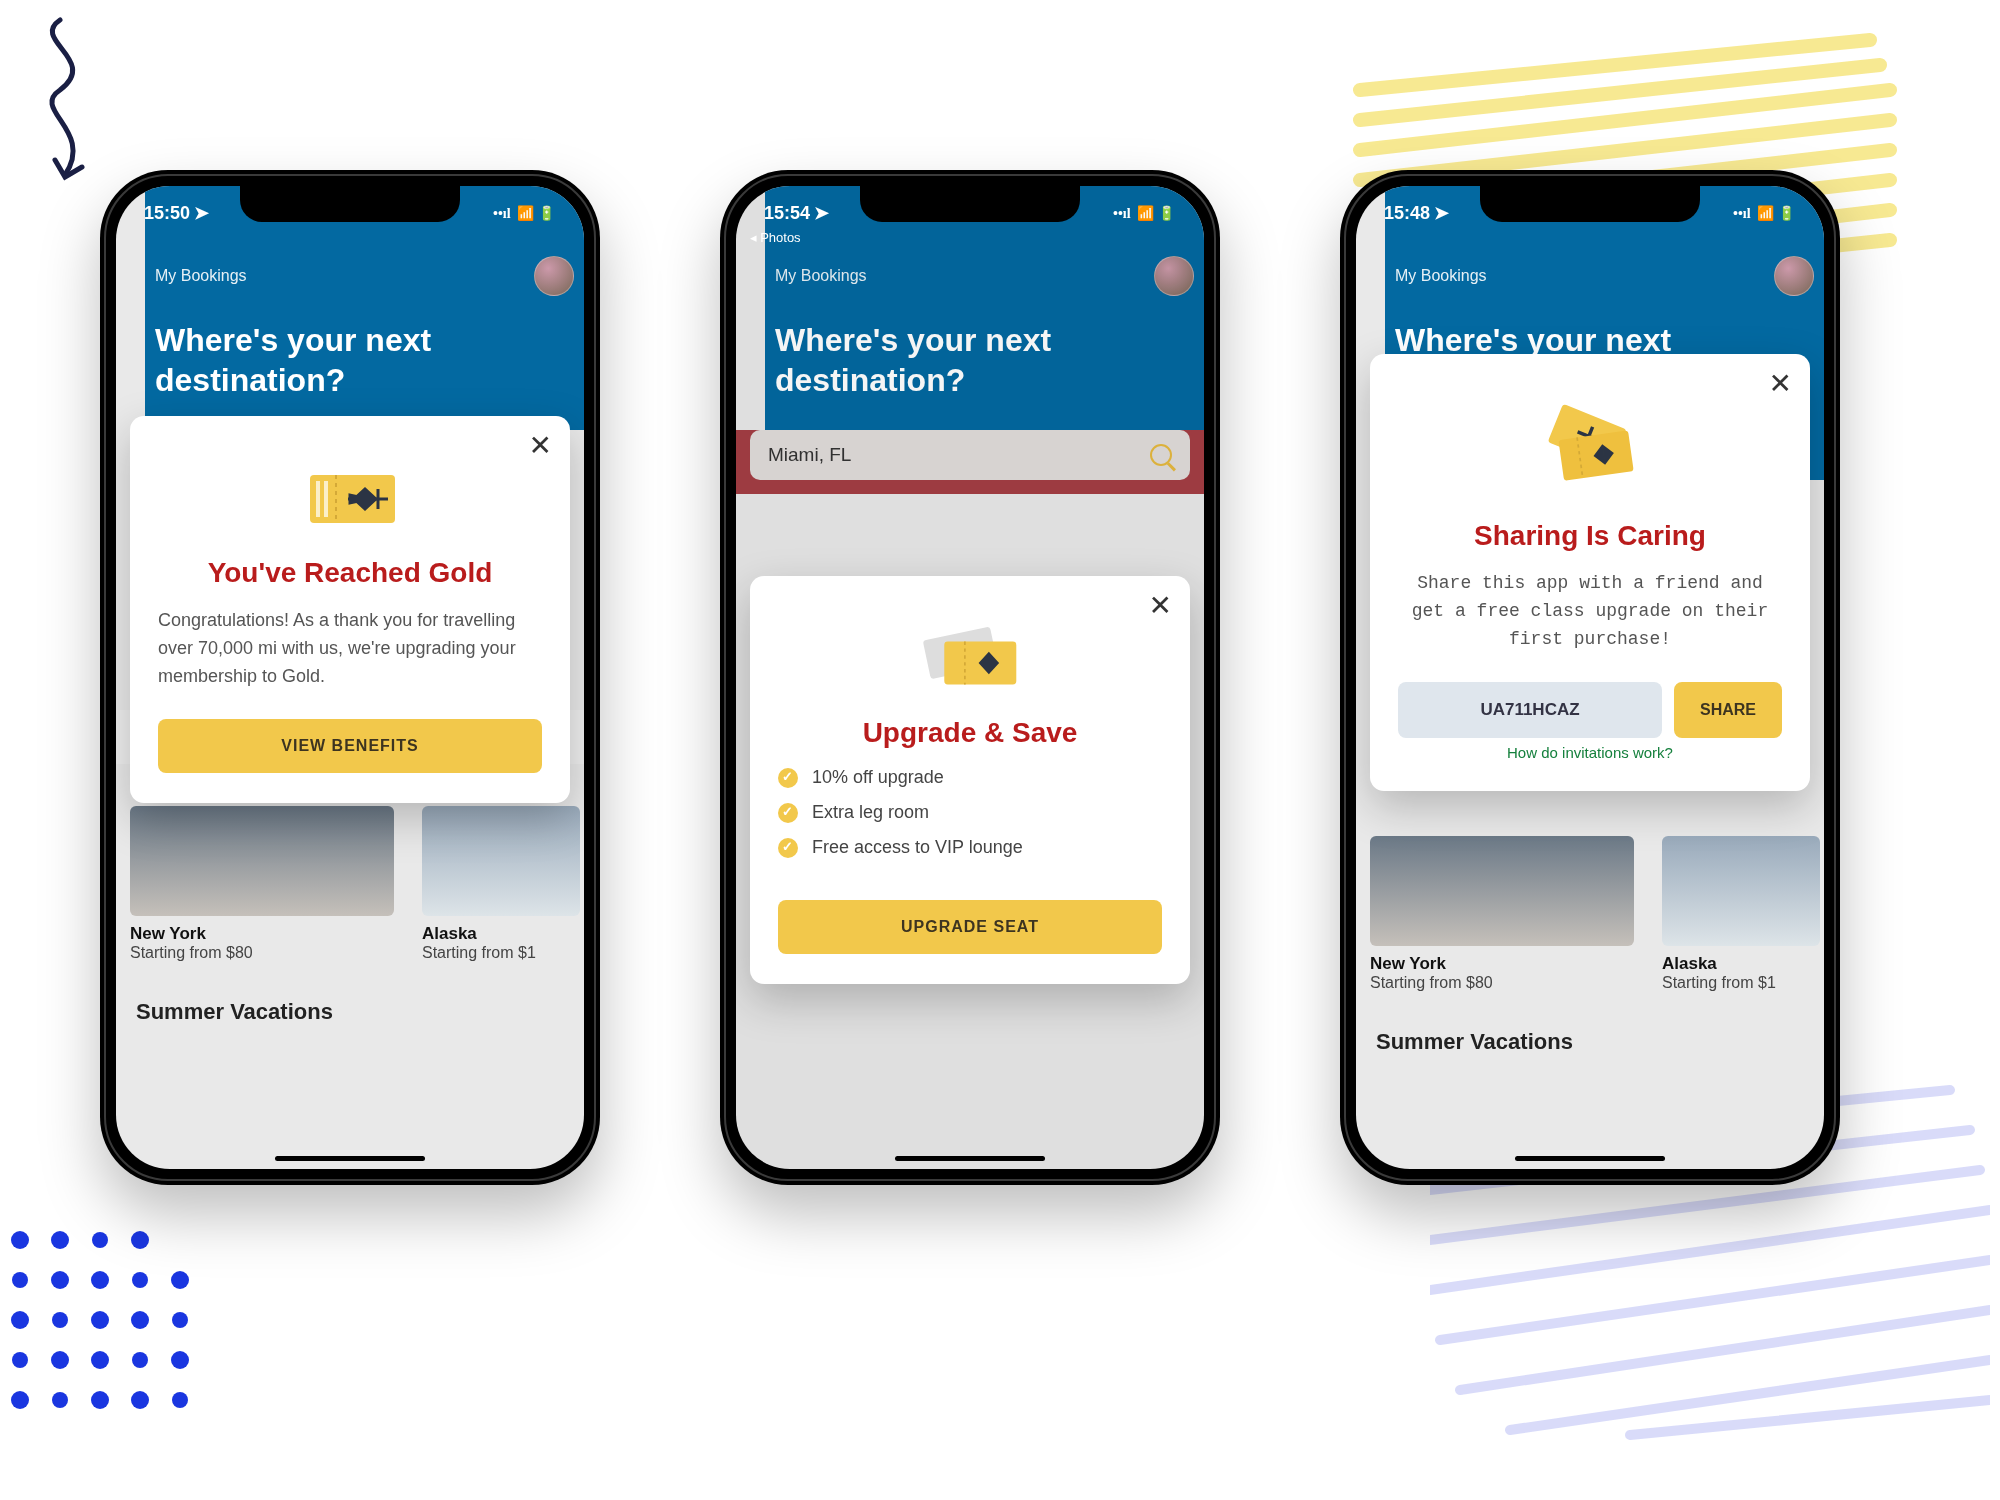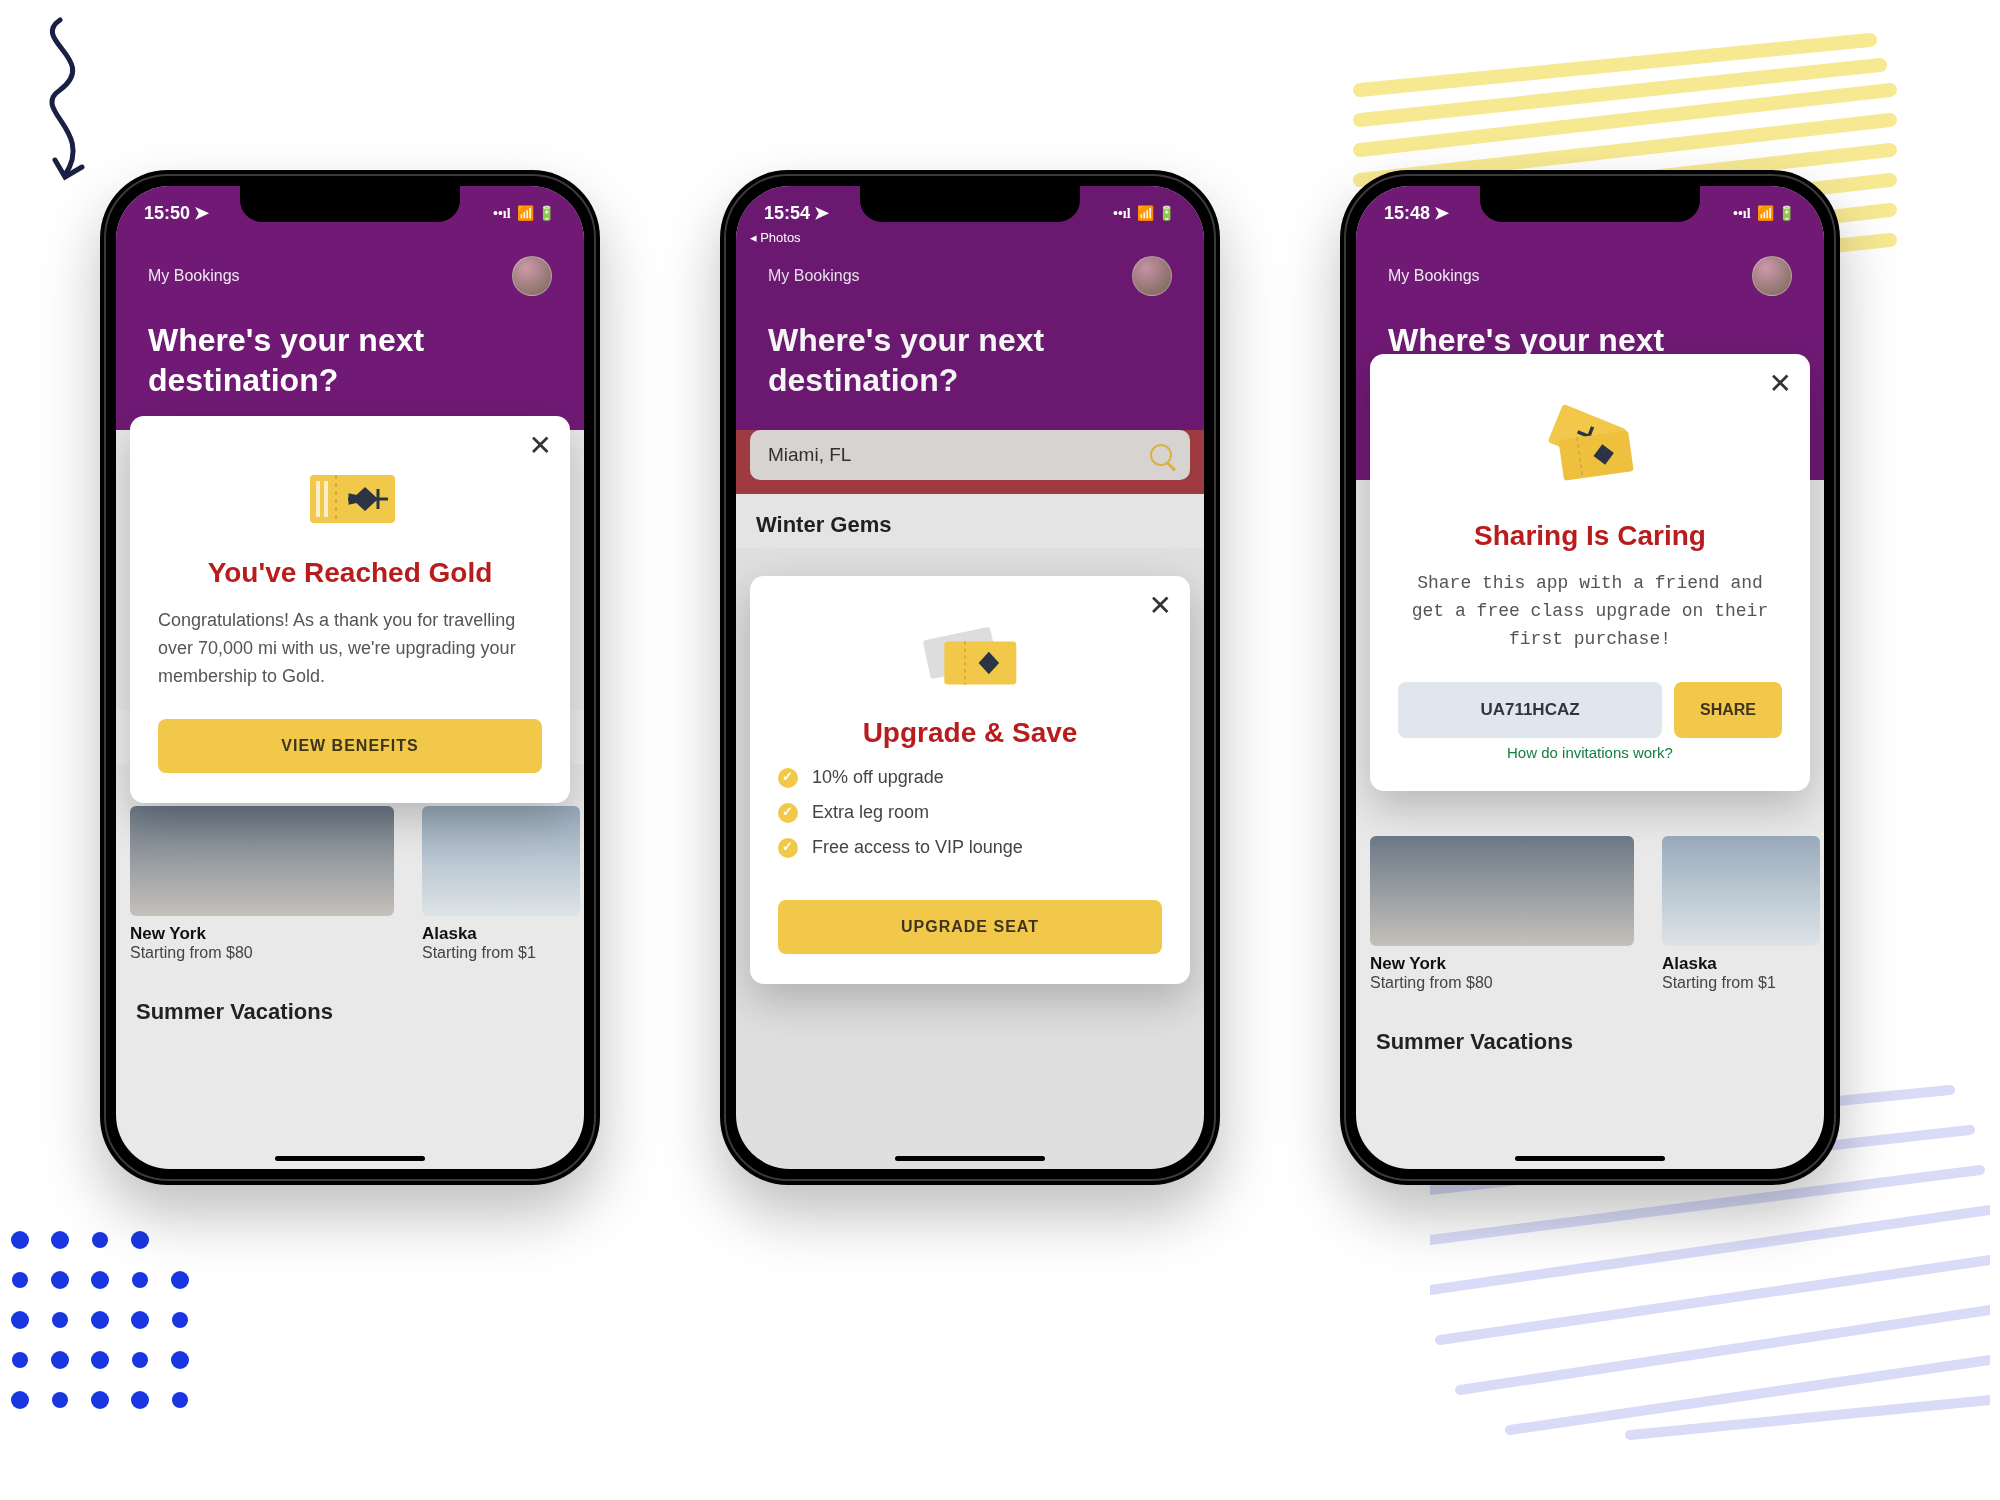--- a/index.html
+++ b/index.html
@@ -29,21 +29,21 @@
 .status-bar {
   position: absolute; top: 0; left: 0; right: 0; height: 46px;
   display: flex; justify-content: space-between; align-items: center;
   padding: 8px 28px 0; color: #fff; font-size: 18px; font-weight: 600; z-index: 40;
 }
 .status-left { display: flex; align-items: center; gap: 4px; }
 .status-right { display: flex; align-items: center; gap: 5px; font-size: 14px; font-family: Liberation Serif, serif; }
 .back-app { position: absolute; top: 44px; left: 14px; color: #fff; font-size: 13px; z-index: 40;}
 
 .header {
-  background: #701a75; padding: 70px 32px 30px; color: #fff;
+  background: #0369a1; padding: 70px 10px 30px; color: #fff; margin-left: 29px;
 }
 .header-top { display: flex; justify-content: space-between; align-items: center; margin-bottom: 24px; }
 .bookings { font-size: 16px; opacity: 0.9; }
 .avatar { width: 40px; height: 40px; border-radius: 50%; background: radial-gradient(circle at 35% 30%, #c9a, #765); border: 1px solid rgba(255,255,255,0.3); }
 .hero-title { font-size: 32px; font-weight: 700; line-height: 1.25; }
 
 .search-wrap { padding: 0 14px 14px; background: #a43e44; }
 .search {
   background: #e0dcda; border-radius: 10px; padding: 14px 18px;
   display: flex; justify-content: space-between; align-items: center;
@@ -209,21 +209,20 @@
           <div class="avatar"></div>
         </div>
         <div class="hero-title">Where's your next destination?</div>
       </div>
       <div class="search-wrap">
         <div class="search">
           <input value="Miami, FL" style="">
           <div class="search-icon"></div>
         </div>
       </div>
-      <div class="section-title">Winter Gems</div>
     </div>
     <div class="bg-dim"></div>
 
     <div class="modal" style="top:390px">
       <div class="close-x">✕</div>
       <div class="ticket-icon">
         <svg width="140" height="100" viewBox="0 0 140 100">
               <g transform="rotate(-12 70 50)">
                 <rect x="20" y="20" width="80" height="46" rx="4" fill="#ddd"></rect>
               </g>

